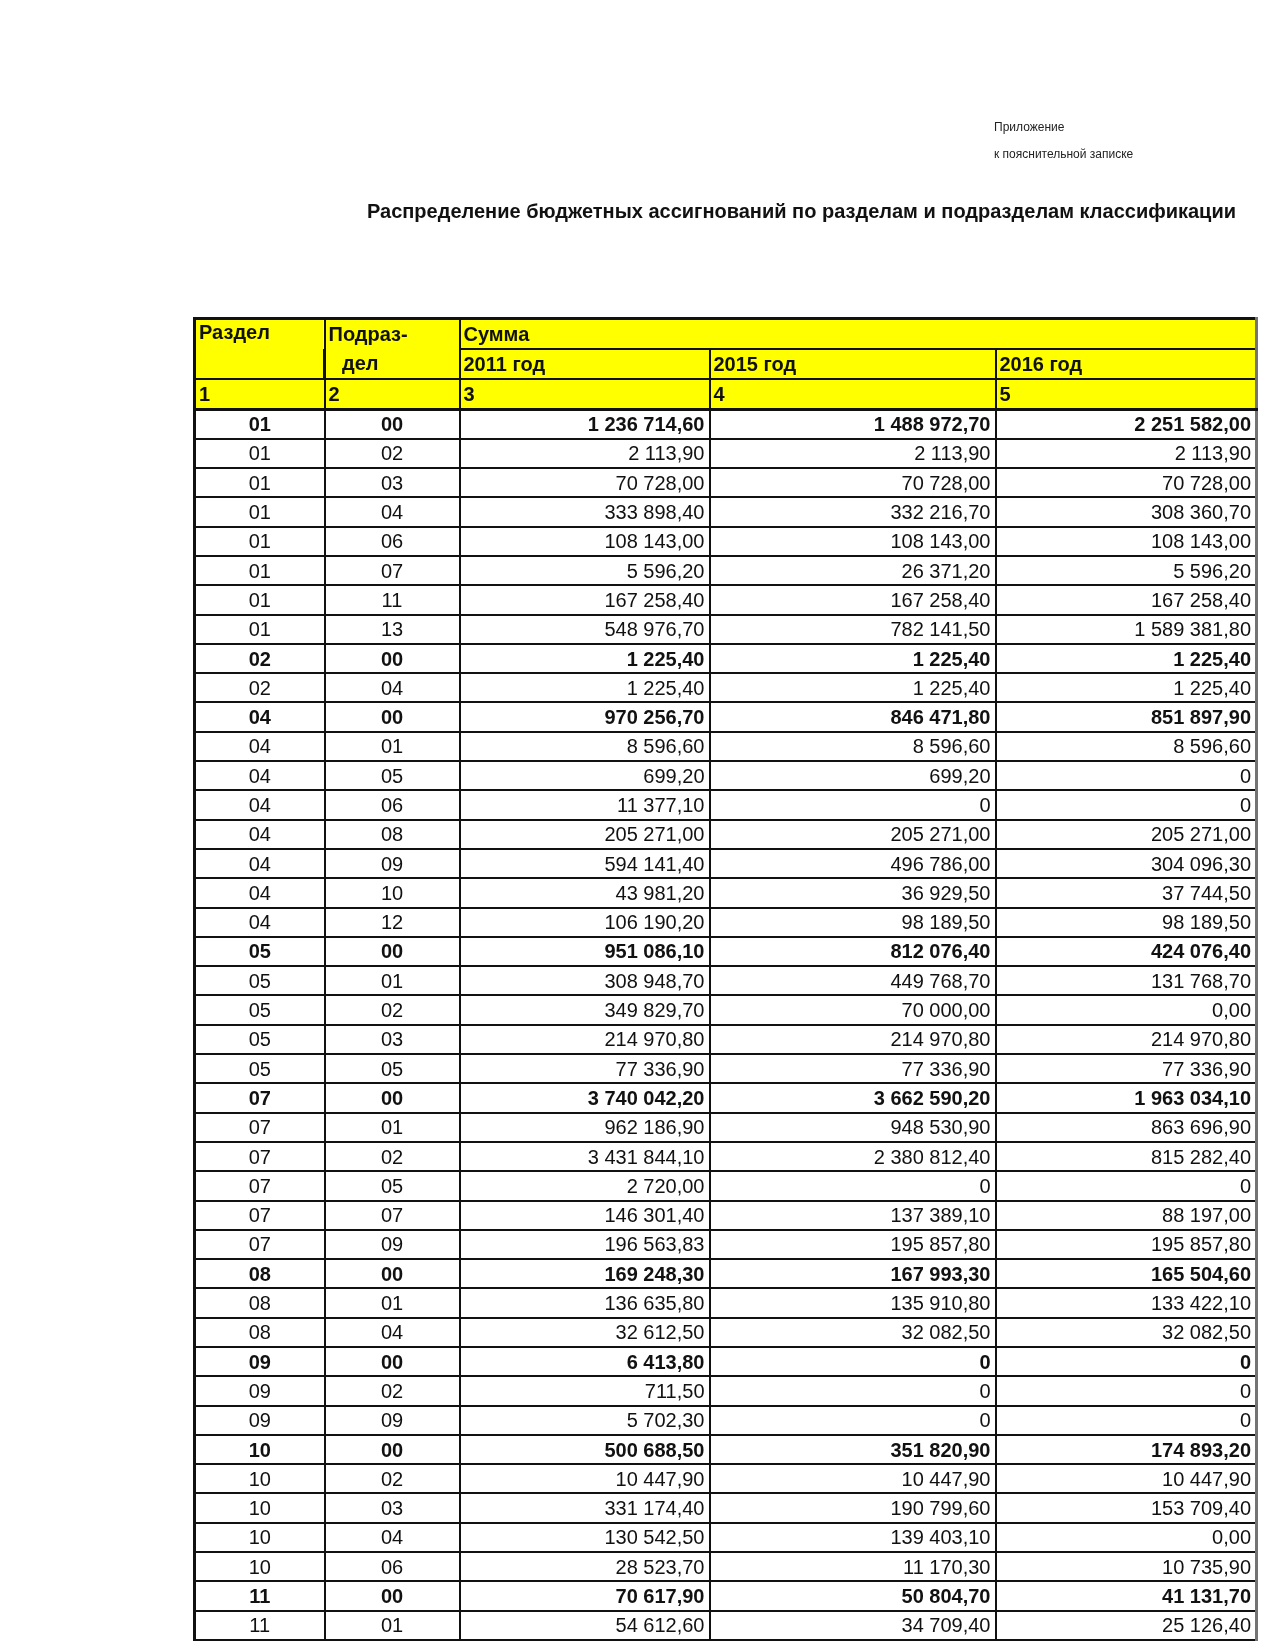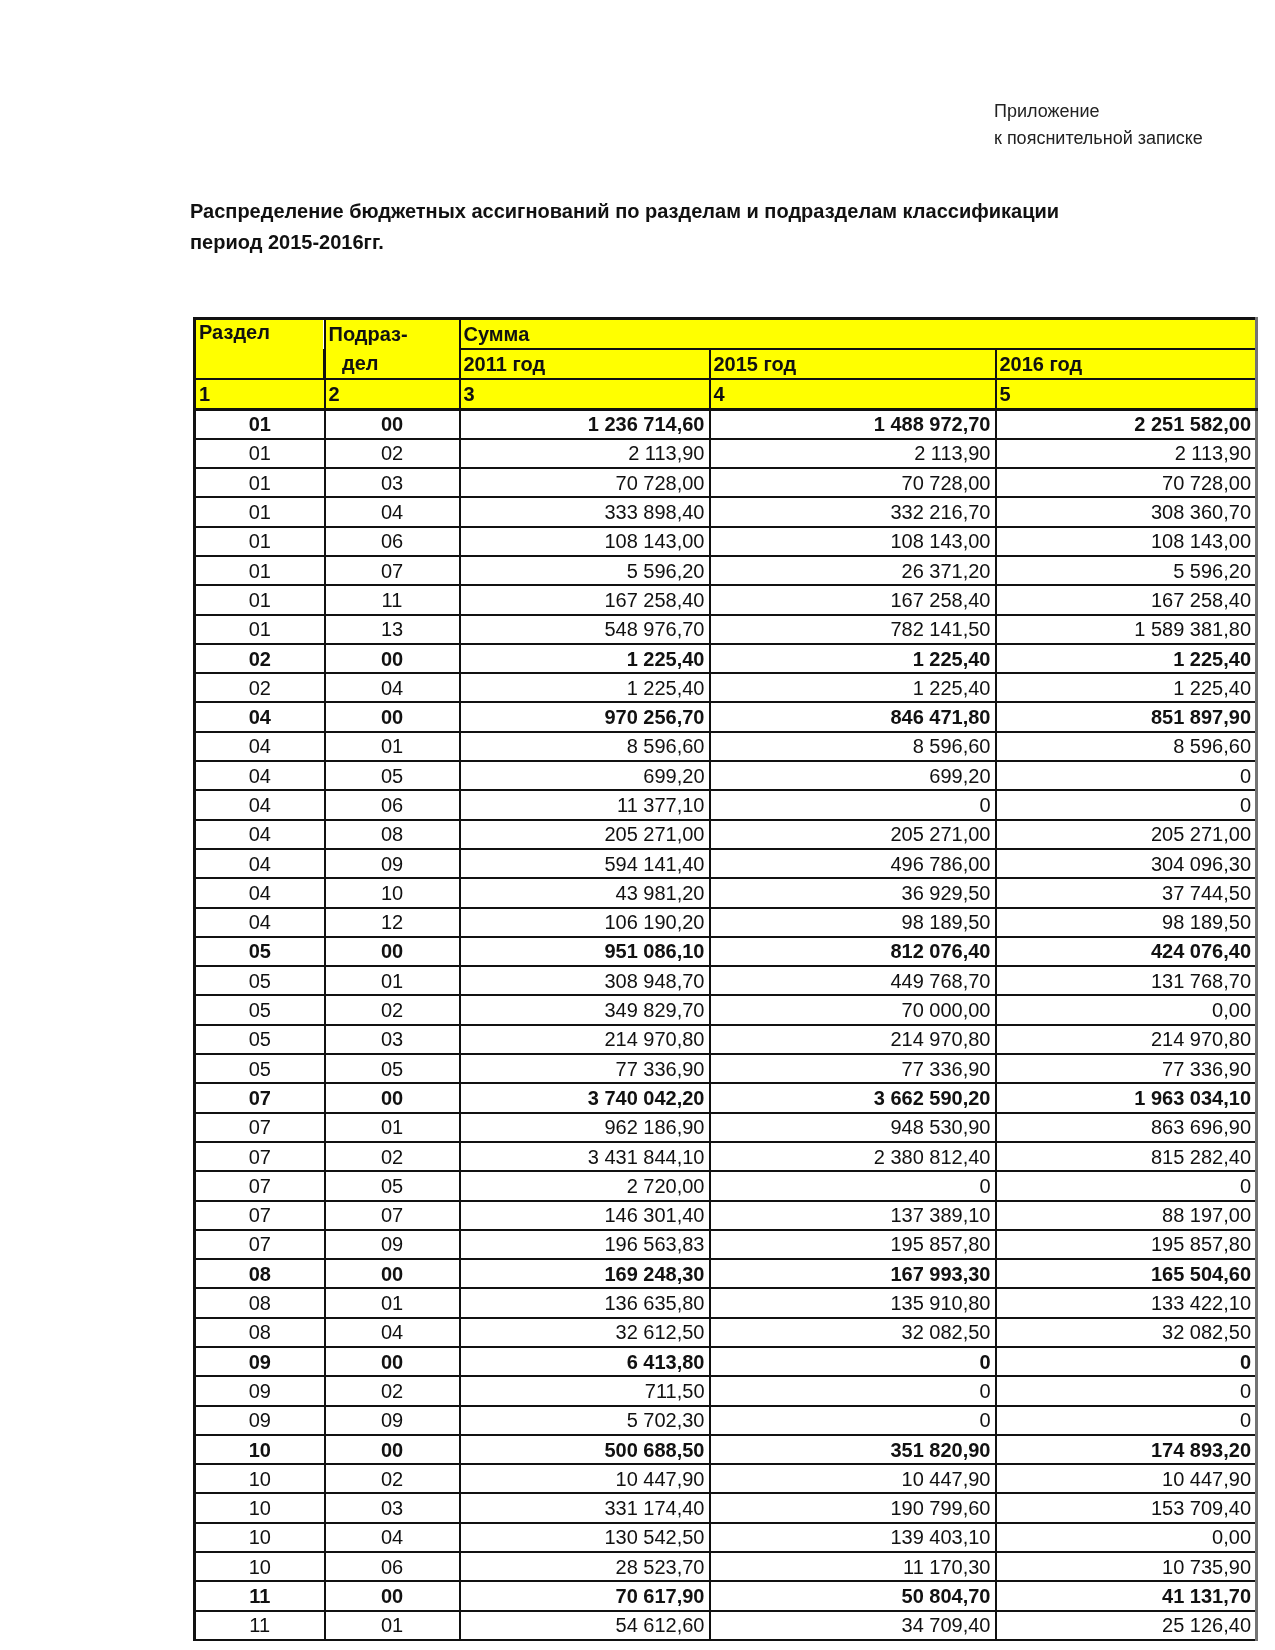--- a/index.html
+++ b/index.html
@@ -1,20 +1,20 @@
 <!DOCTYPE html>
 <html><head>
 <meta charset="utf-8">
 <style>
   html, body { margin: 0; padding: 0; background: #ffffff; }
   body { width: 1275px; height: 1650px; position: relative; overflow: hidden;
          font-family: "Liberation Sans", "DejaVu Sans", sans-serif; color: #111; }
 
-  .appendix { position: absolute; left: 994px; top: 98px; font-size: 18px; line-height: 27px; color: #222; }
-  .title { position: absolute; left: 190px; top: 196px; width: 1060px; text-align: left;
+  .appendix { position: absolute; left: 994px; top: 114px; font-size: 12px; line-height: 27px; color: #222; }
+  .title { position: absolute; left: 176px; top: 196px; width: 1060px; text-align: right;
            font-weight: bold; font-size: 20px; line-height: 31px; color: #111; }
 
   table.budget { position: absolute; left: 193px; top: 317px; width: 1062px;
                  border-collapse: collapse; table-layout: fixed; }
   table.budget col.c1 { width: 130px; }
   table.budget col.c2 { width: 135px; }
   table.budget col.c3 { width: 250px; }
   table.budget col.c4 { width: 286px; }
   table.budget col.c5 { width: 261px; }
 
@@ -37,21 +37,20 @@
 </head>
 <body>
 
 <div class="appendix">
   <div>Приложение</div>
   <div>к пояснительной записке</div>
 </div>
 
 <div class="title">
   <div>Распределение бюджетных ассигнований по разделам и подразделам классификации</div>
-  <div>период 2015-2016гг.</div>
 </div>
 
 <table class="budget">
   <colgroup>
     <col class="c1">
       <col class="c2">
       <col class="c3">
       <col class="c4">
       <col class="c5">
   </colgroup>

